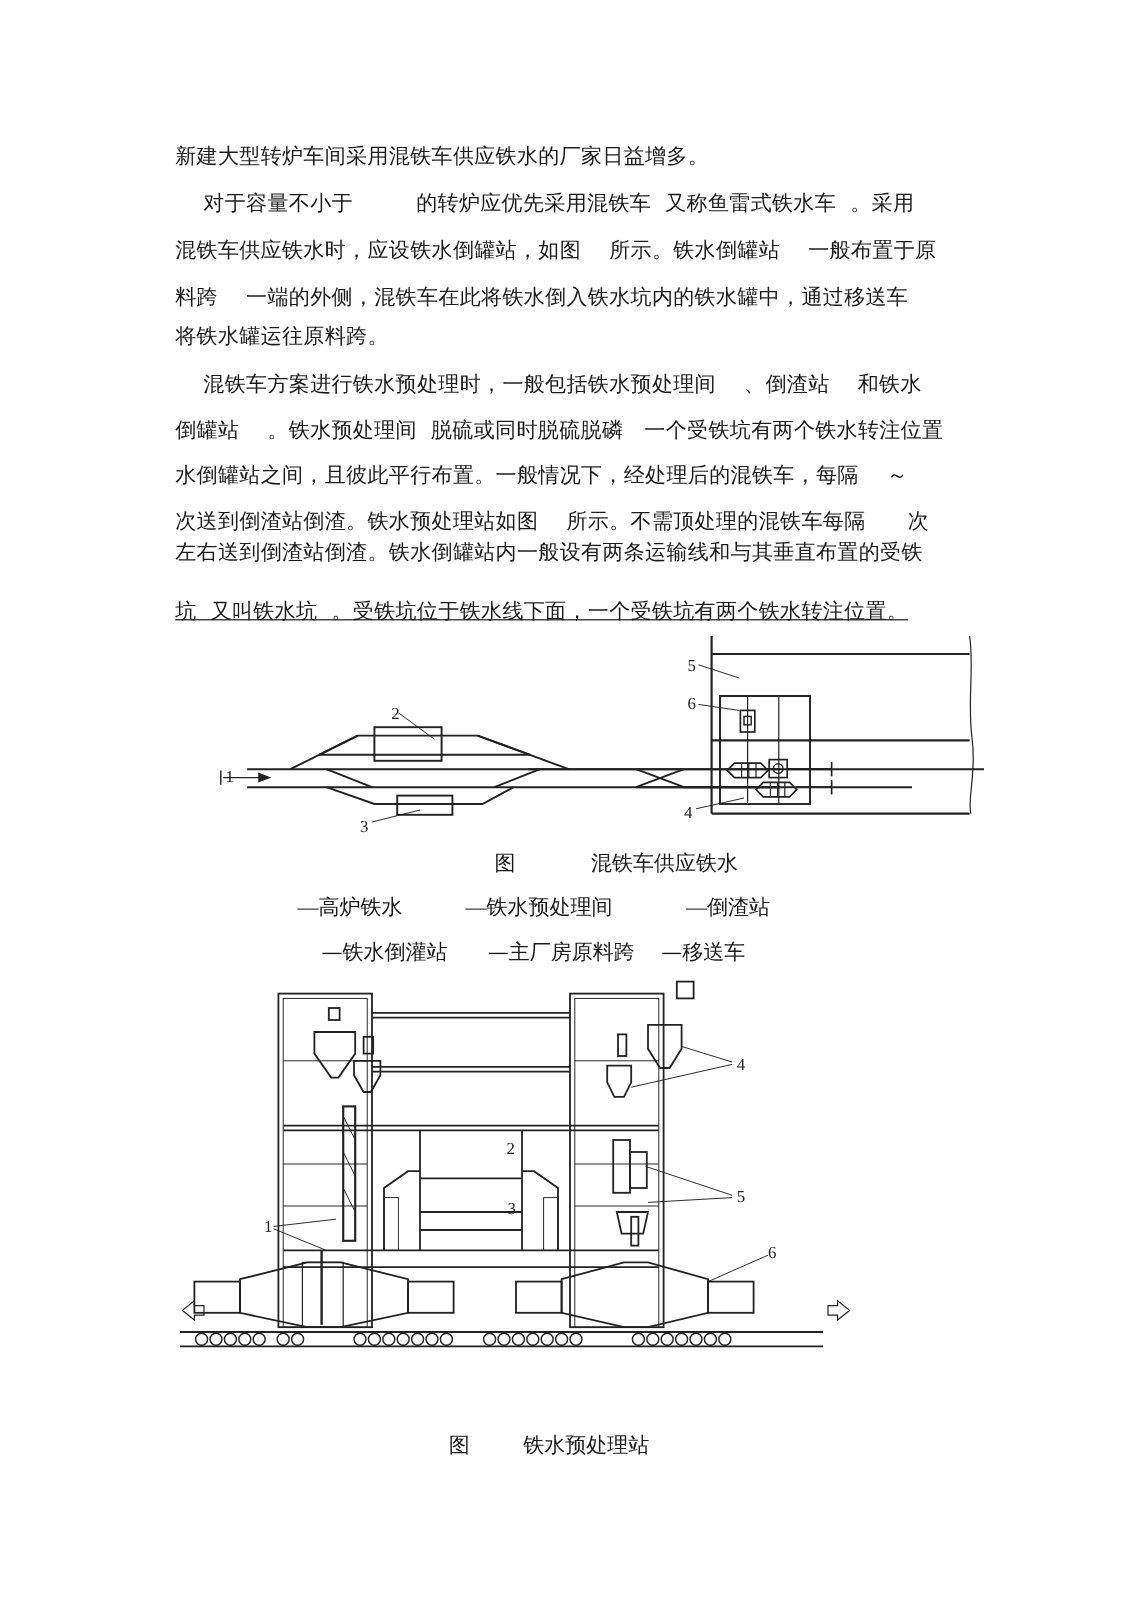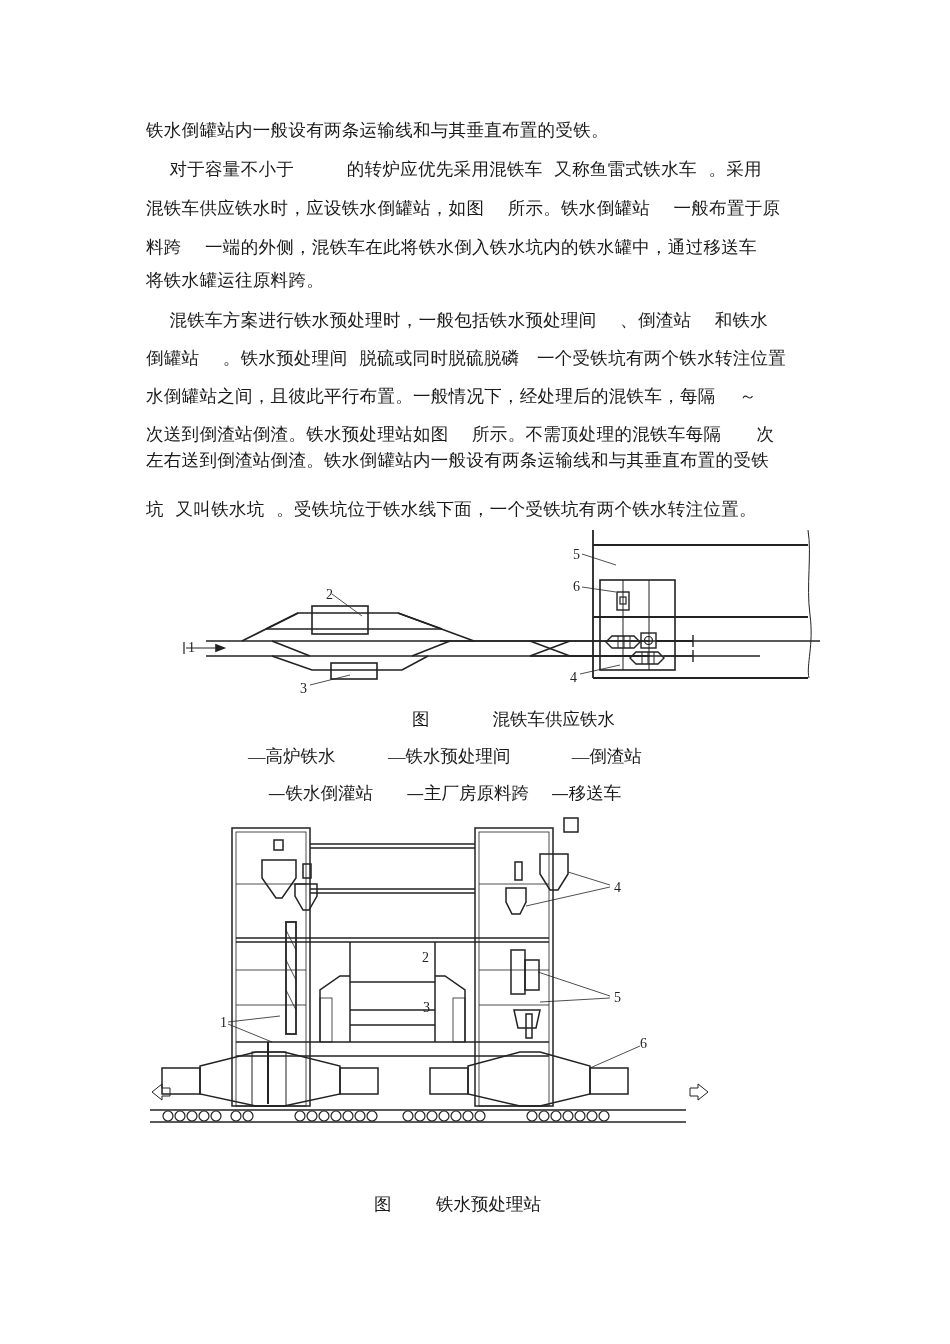--- a/index.html
+++ b/index.html
@@ -7,31 +7,31 @@
          font-family: "DejaVu Serif", "Liberation Serif", serif; color: #1a1a1a; }
   .line { position: absolute; left: 146px; font-size: 17.5px; white-space: pre; letter-spacing: 0.3px; }
   .caption { position: absolute; font-size: 17.5px; white-space: pre; }
   svg { position: absolute; }
   svg .s { stroke: #222; fill: none; }
   svg text { font-family: "Liberation Serif", serif; fill: #222; }
 </style>
 </head>
 <body>
 
-<div class="line" style="top:118px;">铁水倒罐站内一般设有两条运输线和与其垂直布置的受铁。</div>
+<div class="line" style="top:118px;">新建大型转炉车间采用混铁车供应铁水的厂家日益增多。</div>
 <div class="line" style="top:157px;text-align:center;">    对于容量不小于         的转炉应优先采用混铁车  又称鱼雷式铁水车  。采用</div>
 <div class="line" style="top:196px;">混铁车供应铁水时，应设铁水倒罐站，如图    所示。铁水倒罐站    一般布置于原</div>
 <div class="line" style="top:235px;">料跨    一端的外侧，混铁车在此将铁水倒入铁水坑内的铁水罐中，通过移送车</div>
 <div class="line" style="top:268px;">将铁水罐运往原料跨。</div>
 <div class="line" style="top:308px;">    混铁车方案进行铁水预处理时，一般包括铁水预处理间    、倒渣站    和铁水</div>
 <div class="line" style="top:346px;">倒罐站    。铁水预处理间  脱硫或同时脱硫脱磷   一个受铁坑有两个铁水转注位置</div>
 <div class="line" style="top:384px;">水倒罐站之间，且彼此平行布置。一般情况下，经处理后的混铁车，每隔    ～</div>
 <div class="line" style="top:422px;">次送到倒渣站倒渣。铁水预处理站如图    所示。不需顶处理的混铁车每隔      次</div>
 <div class="line" style="top:448px;">左右送到倒渣站倒渣。铁水倒罐站内一般设有两条运输线和与其垂直布置的受铁</div>
-<div class="line" style="top:497px;">坑  又叫铁水坑  。受铁坑位于铁水线下面，一个受铁坑有两个铁水转注位置。</div>
+<div class="line" style="top:497px;text-decoration:underline;">坑  又叫铁水坑  。受铁坑位于铁水线下面，一个受铁坑有两个铁水转注位置。</div>
 
 <svg style="left:180px; top:525px;" width="640" height="180" viewBox="0 0 640 180">
   <g class="s" stroke-width="1.6">
 
     <line x1="26" y1="116" x2="470" y2="116"></line>
     <line x1="26" y1="131" x2="470" y2="131"></line>
     <line x1="260" y1="116" x2="660" y2="116"></line>
 
     <polyline points="62,116 118,88 218,88 294,116"></polyline>
     <polyline points="86,104 118,88"></polyline>

